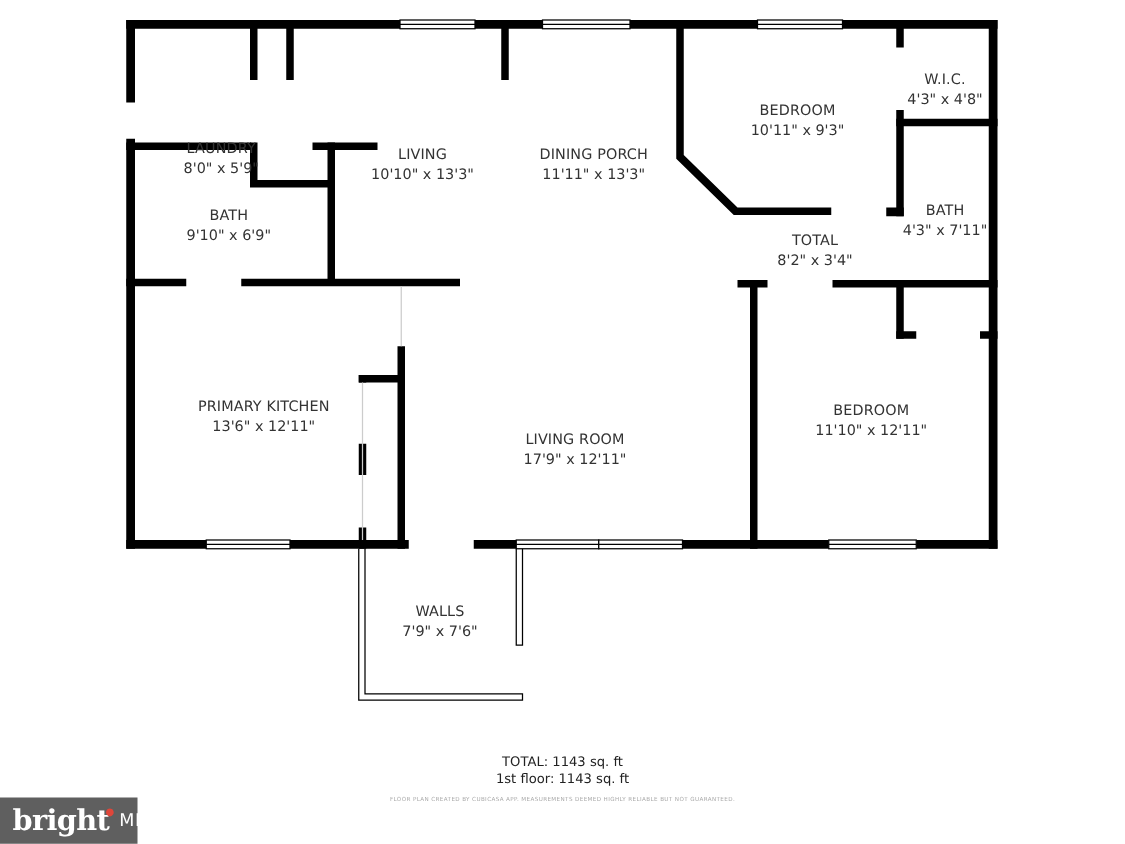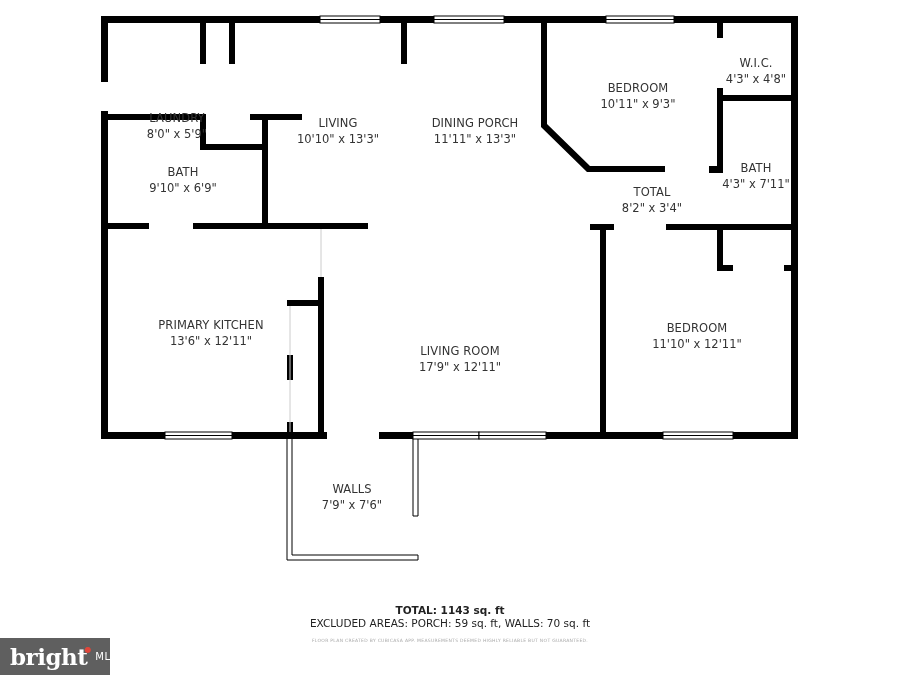--- a/index.html
+++ b/index.html
@@ -2,25 +2,25 @@
 <html><head>
   <meta charset="utf-8">
   <style>
     html, body { margin: 0; padding: 0; }
     body { width: 900px; height: 675px; background: #ffffff; position: relative; overflow: hidden; font-family: "DejaVu Sans", sans-serif; }
     #plan { position: absolute; left: 0; top: 0; width: 900px; height: 600px; }
     .room-label { position: absolute; text-align: center; color: #333; font-size: 11.5px; line-height: 16px; transform: translateX(-50%); white-space: nowrap; }
     .room-label .name { display: block; letter-spacing: 0.1px; }
     .room-label .dim { display: block; }
     .summary { position: absolute; left: 0; width: 900px; top: 604px; text-align: center; color: #222; font-size: 10.5px; line-height: 12.5px; }
-    .summary .total { font-weight: bold; }
+    .summary .total { font-weight: normal; }
     .summary .disclaimer { font-size: 4.5px; color: #aaa; margin-top: 6px; letter-spacing: 0.3px; }
     .logo { position: absolute; left: 0; top: 638px; width: 110px; height: 37px; background: #5f5f5f; color: #fff; display: flex; align-items: center; padding-left: 10px; box-sizing: border-box; }
     .logo .brand { font-family: "DejaVu Serif", serif; font-size: 23px; font-weight: bold; letter-spacing: -0.5px; text-align: center; }
-    .logo .mls { font-size: 10px; margin-left: 4px; letter-spacing: 0.5px; }
+    .logo .mls { font-size: 14px; margin-left: 4px; letter-spacing: 0.5px; }
     .logo .dot { color: #e0463a; font-size: 8px; position: relative; top: -7px; margin-left: -3px; }
   </style>
 </head>
 <body>
 
 <svg id="plan" viewBox="0 0 900 600" xmlns="http://www.w3.org/2000/svg">
   <g fill="#000">
 
     <rect x="101" y="16" width="697" height="7"></rect>
 
@@ -145,21 +145,21 @@
   <span class="name">BEDROOM</span>
   <span class="dim">11'10" x 12'11"</span>
 </div>
 <div class="room-label" style="left:352px; top:481px;">
   <span class="name">WALLS</span>
   <span class="dim">7'9" x 7'6"</span>
 </div>
 
 <div class="summary">
   <div class="total">TOTAL: 1143 sq. ft</div>
-  <div>EXCLUDED AREAS: PORCH: 59 sq. ft, WALLS: 70 sq. ft</div>
+  <div>1st floor: 1143 sq. ft</div>
   <div class="disclaimer">FLOOR PLAN CREATED BY CUBICASA APP. MEASUREMENTS DEEMED HIGHLY RELIABLE BUT NOT GUARANTEED.</div>
 </div>
 
 <div class="logo">
   <span class="brand">bright</span>
   <span class="dot">●</span>
   <span class="mls">MLS</span>
 </div>
 
 </body></html>

